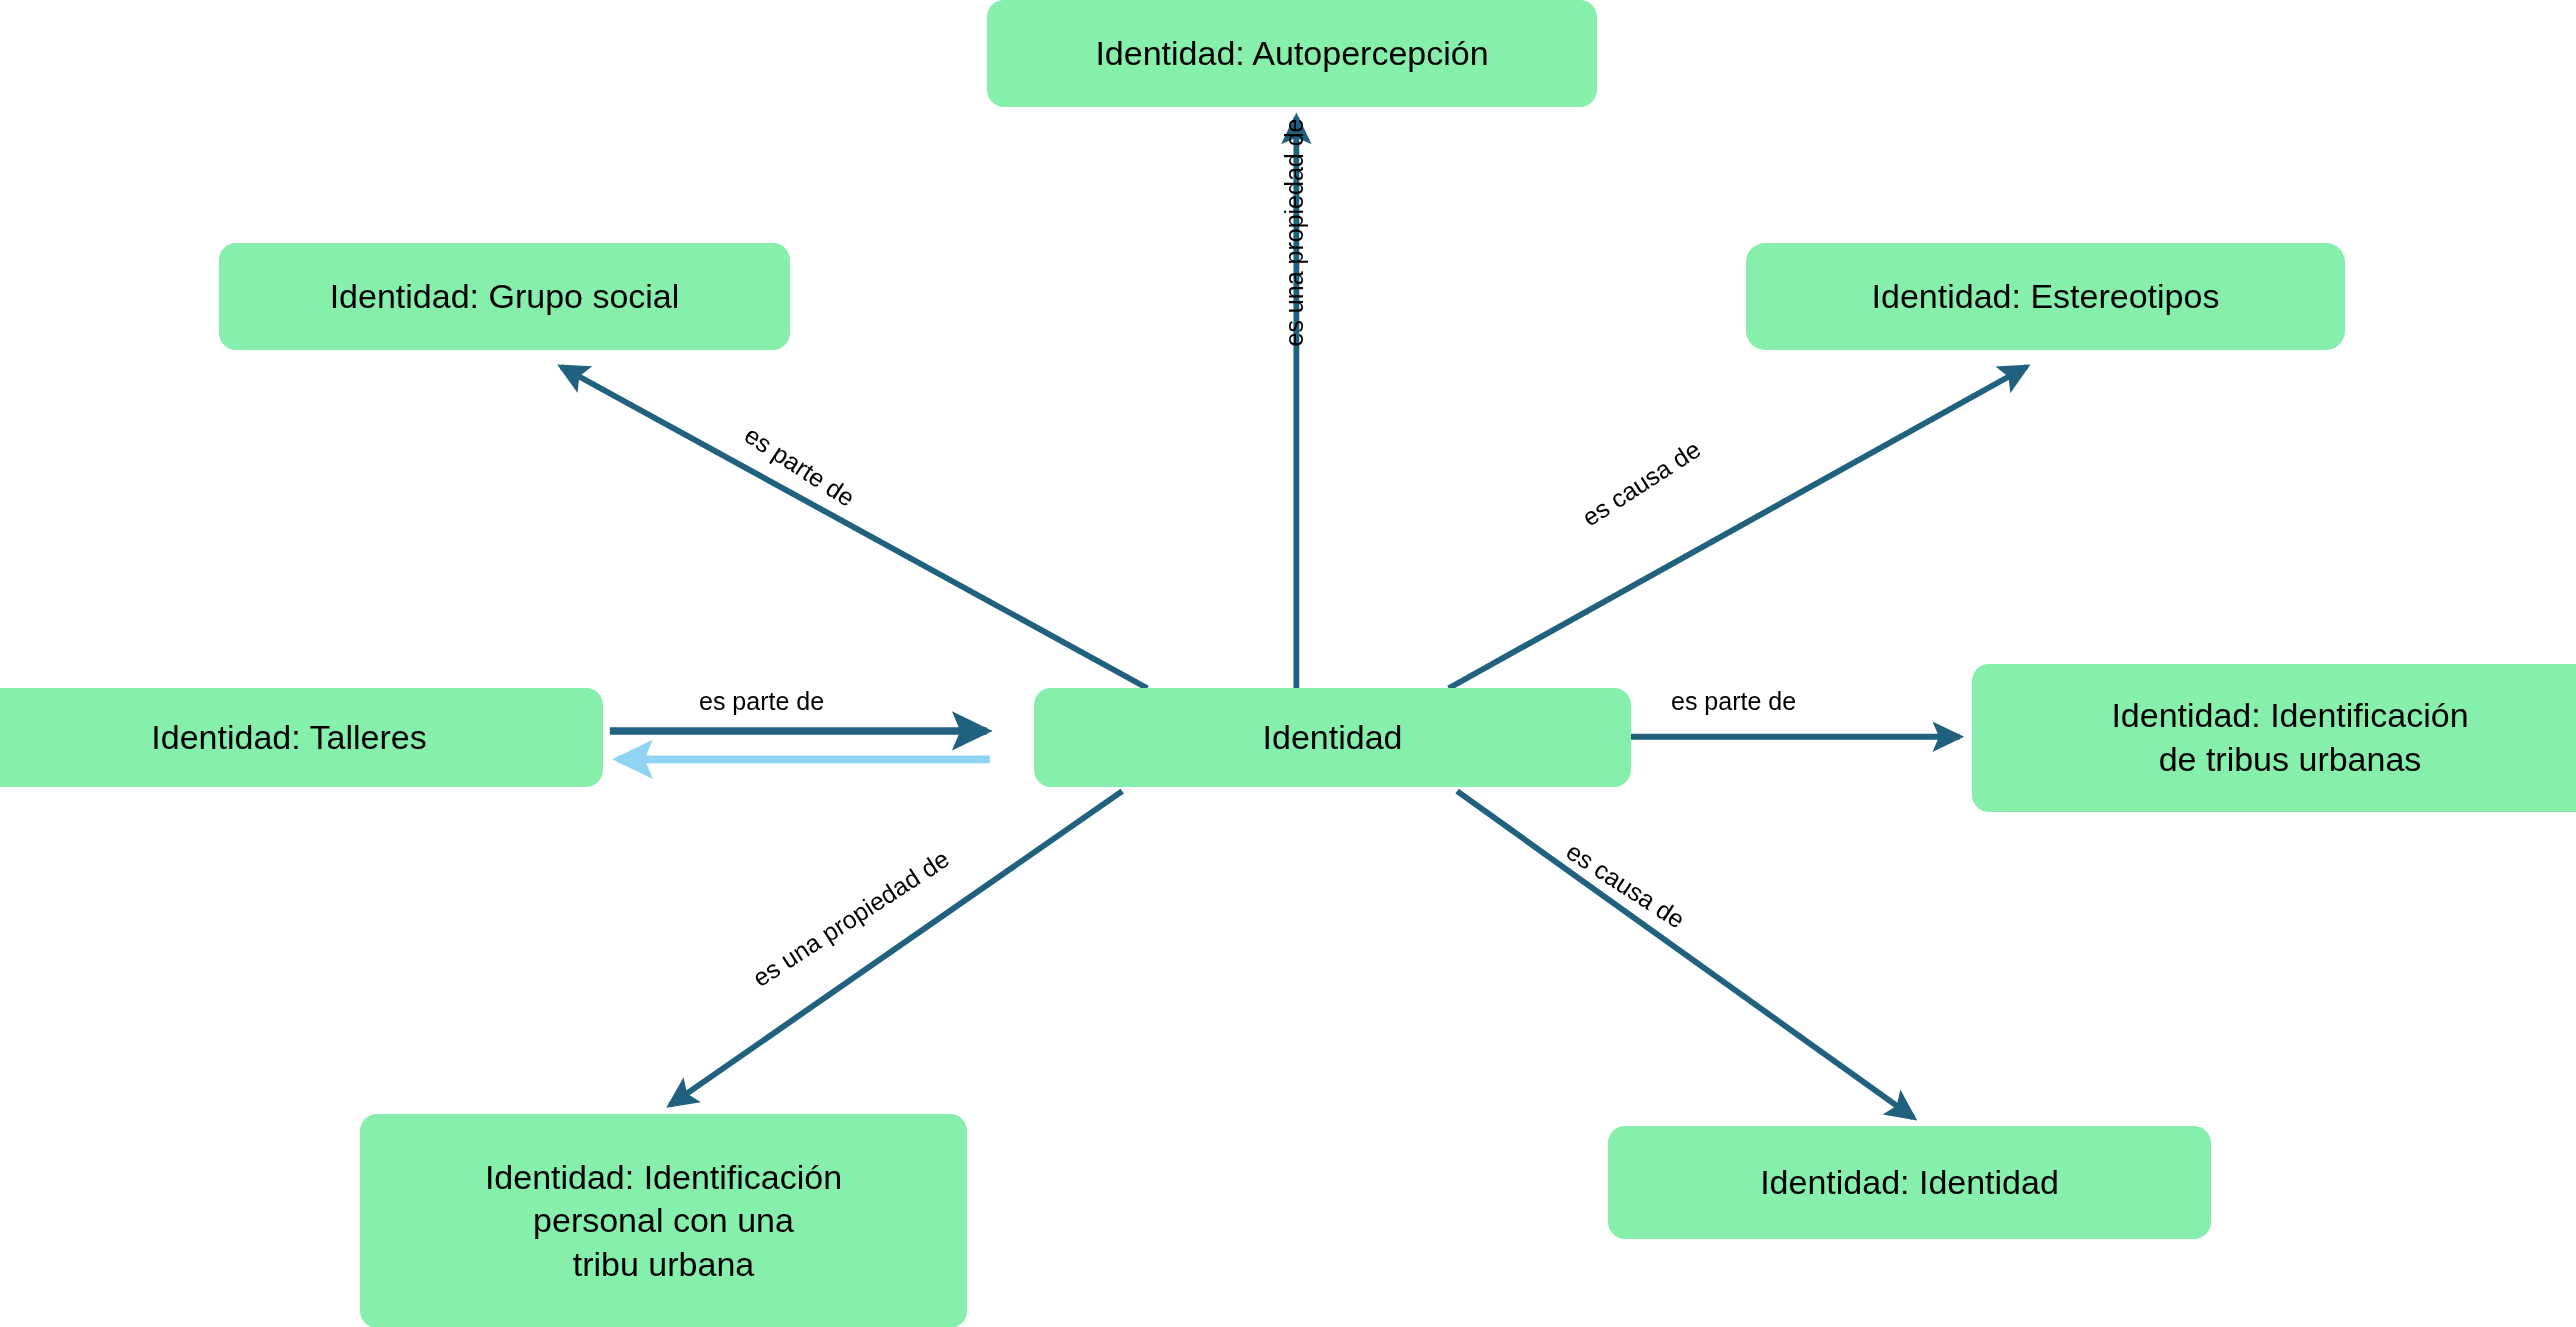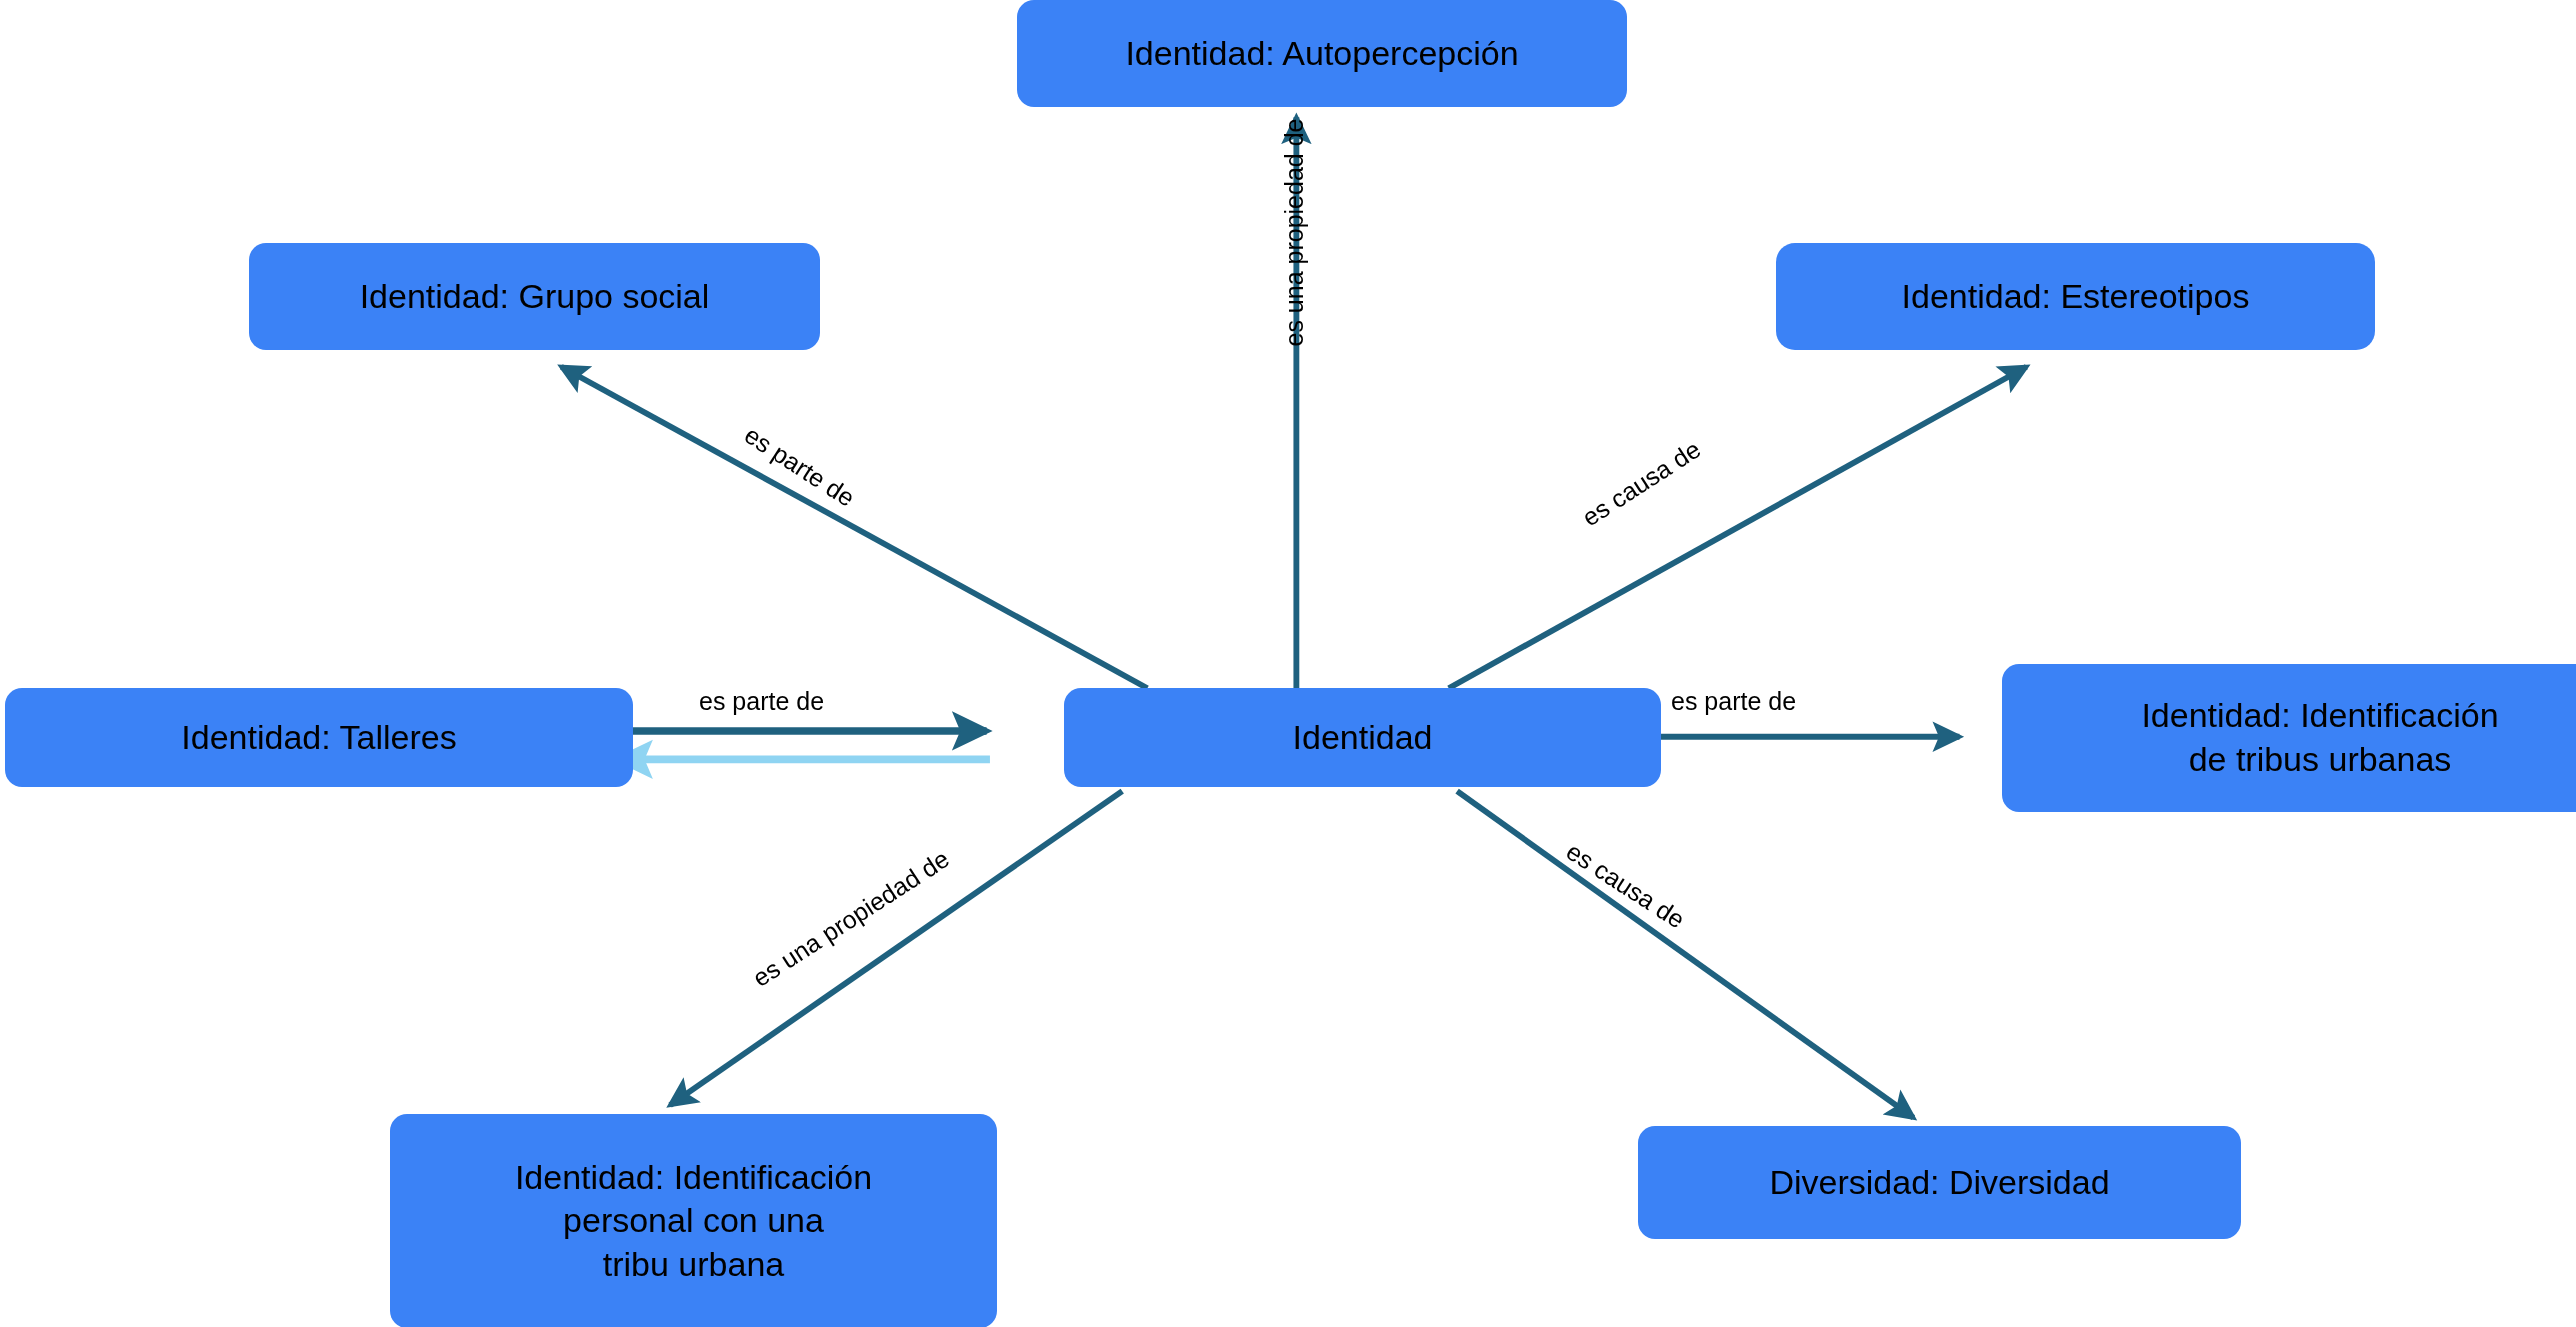--- a/index.html
+++ b/index.html
@@ -4,31 +4,30 @@
 <style>
   html,body{margin:0;padding:0;background:#ffffff;}
   body{width:2576px;height:1327px;position:relative;overflow:hidden;
        font-family:"Liberation Sans","DejaVu Sans",sans-serif;}
   #canvas{position:absolute;left:0;top:0;width:2576px;height:1327px;}
 
   svg#edges{position:absolute;left:0;top:0;width:2576px;height:1327px;overflow:visible;}
 
   .node{
     position:absolute;
-    background:#3b82f6;
+    background:#86efac;
     border-radius:17px;
     display:flex;align-items:center;justify-content:center;
     text-align:center;
     color:#000000;
     font-size:34px;
     line-height:1.28;
     padding:0 15px;
     box-sizing:border-box;
     z-index:5;
-    margin-left:30px;
   }
   .node-label{display:block;white-space:pre-line;}
 
   .edge-label{
     position:absolute;
     color:#000000;
     font-size:25px;
     white-space:nowrap;
     z-index:6;
     transform-origin:50% 50%;
@@ -110,21 +109,21 @@
 de tribus urbanas</span>
   </div>
 
   <div class="node" id="n-personal">
     <span class="node-label">Identidad: Identificación
 personal con una
 tribu urbana</span>
   </div>
 
   <div class="node" id="n-diversidad">
-    <span class="node-label">Diversidad: Diversidad</span>
+    <span class="node-label">Identidad: Identidad</span>
   </div>
 
   <div class="edge-label" id="lbl-propiedad-top">es una propiedad de</div>
 
   <div class="edge-label" id="lbl-parte-grupo">es parte de</div>
 
   <div class="edge-label" id="lbl-causa-estereo">es causa de</div>
 
   <div class="edge-label" id="lbl-parte-talleres">es parte de</div>
 

